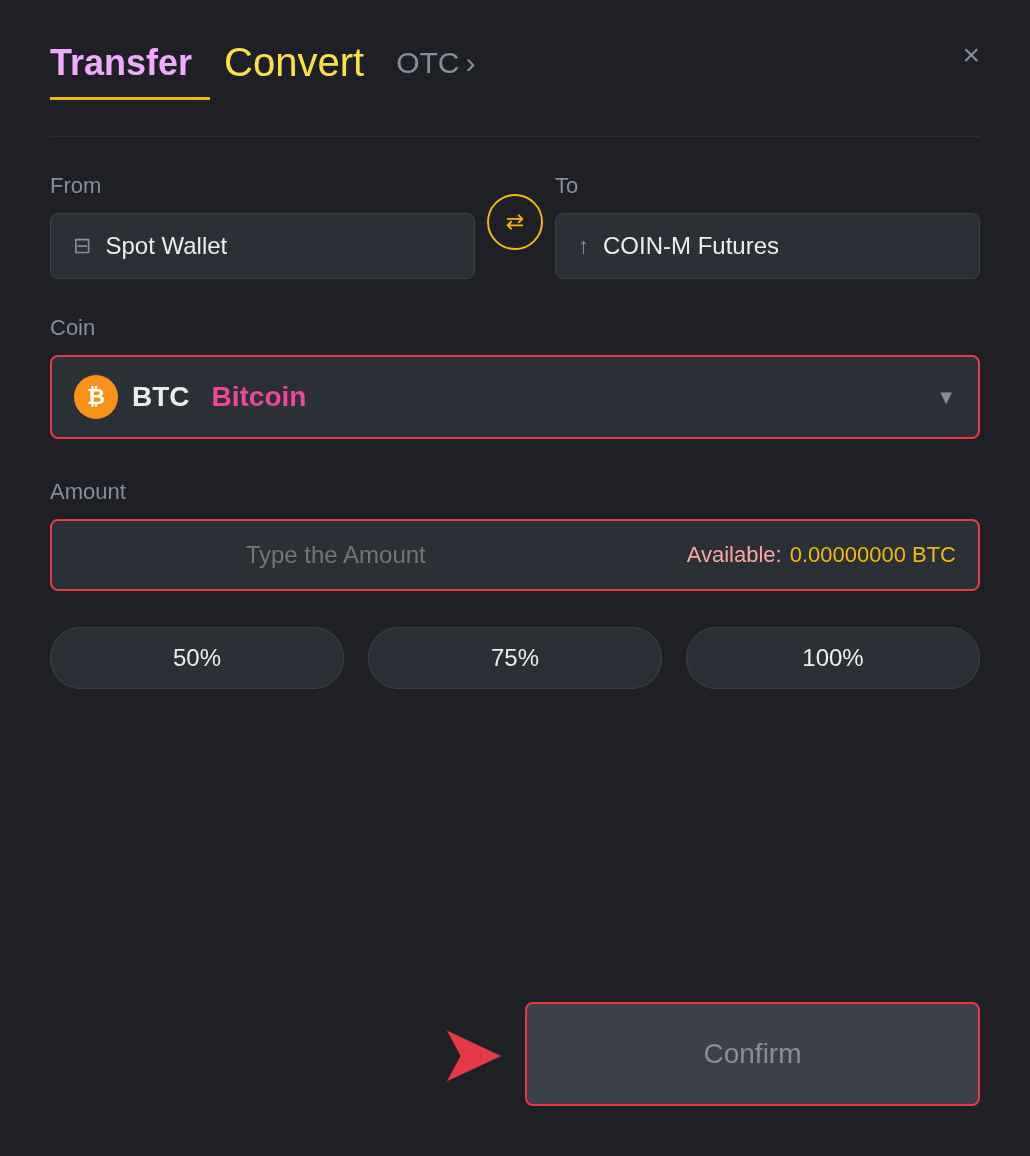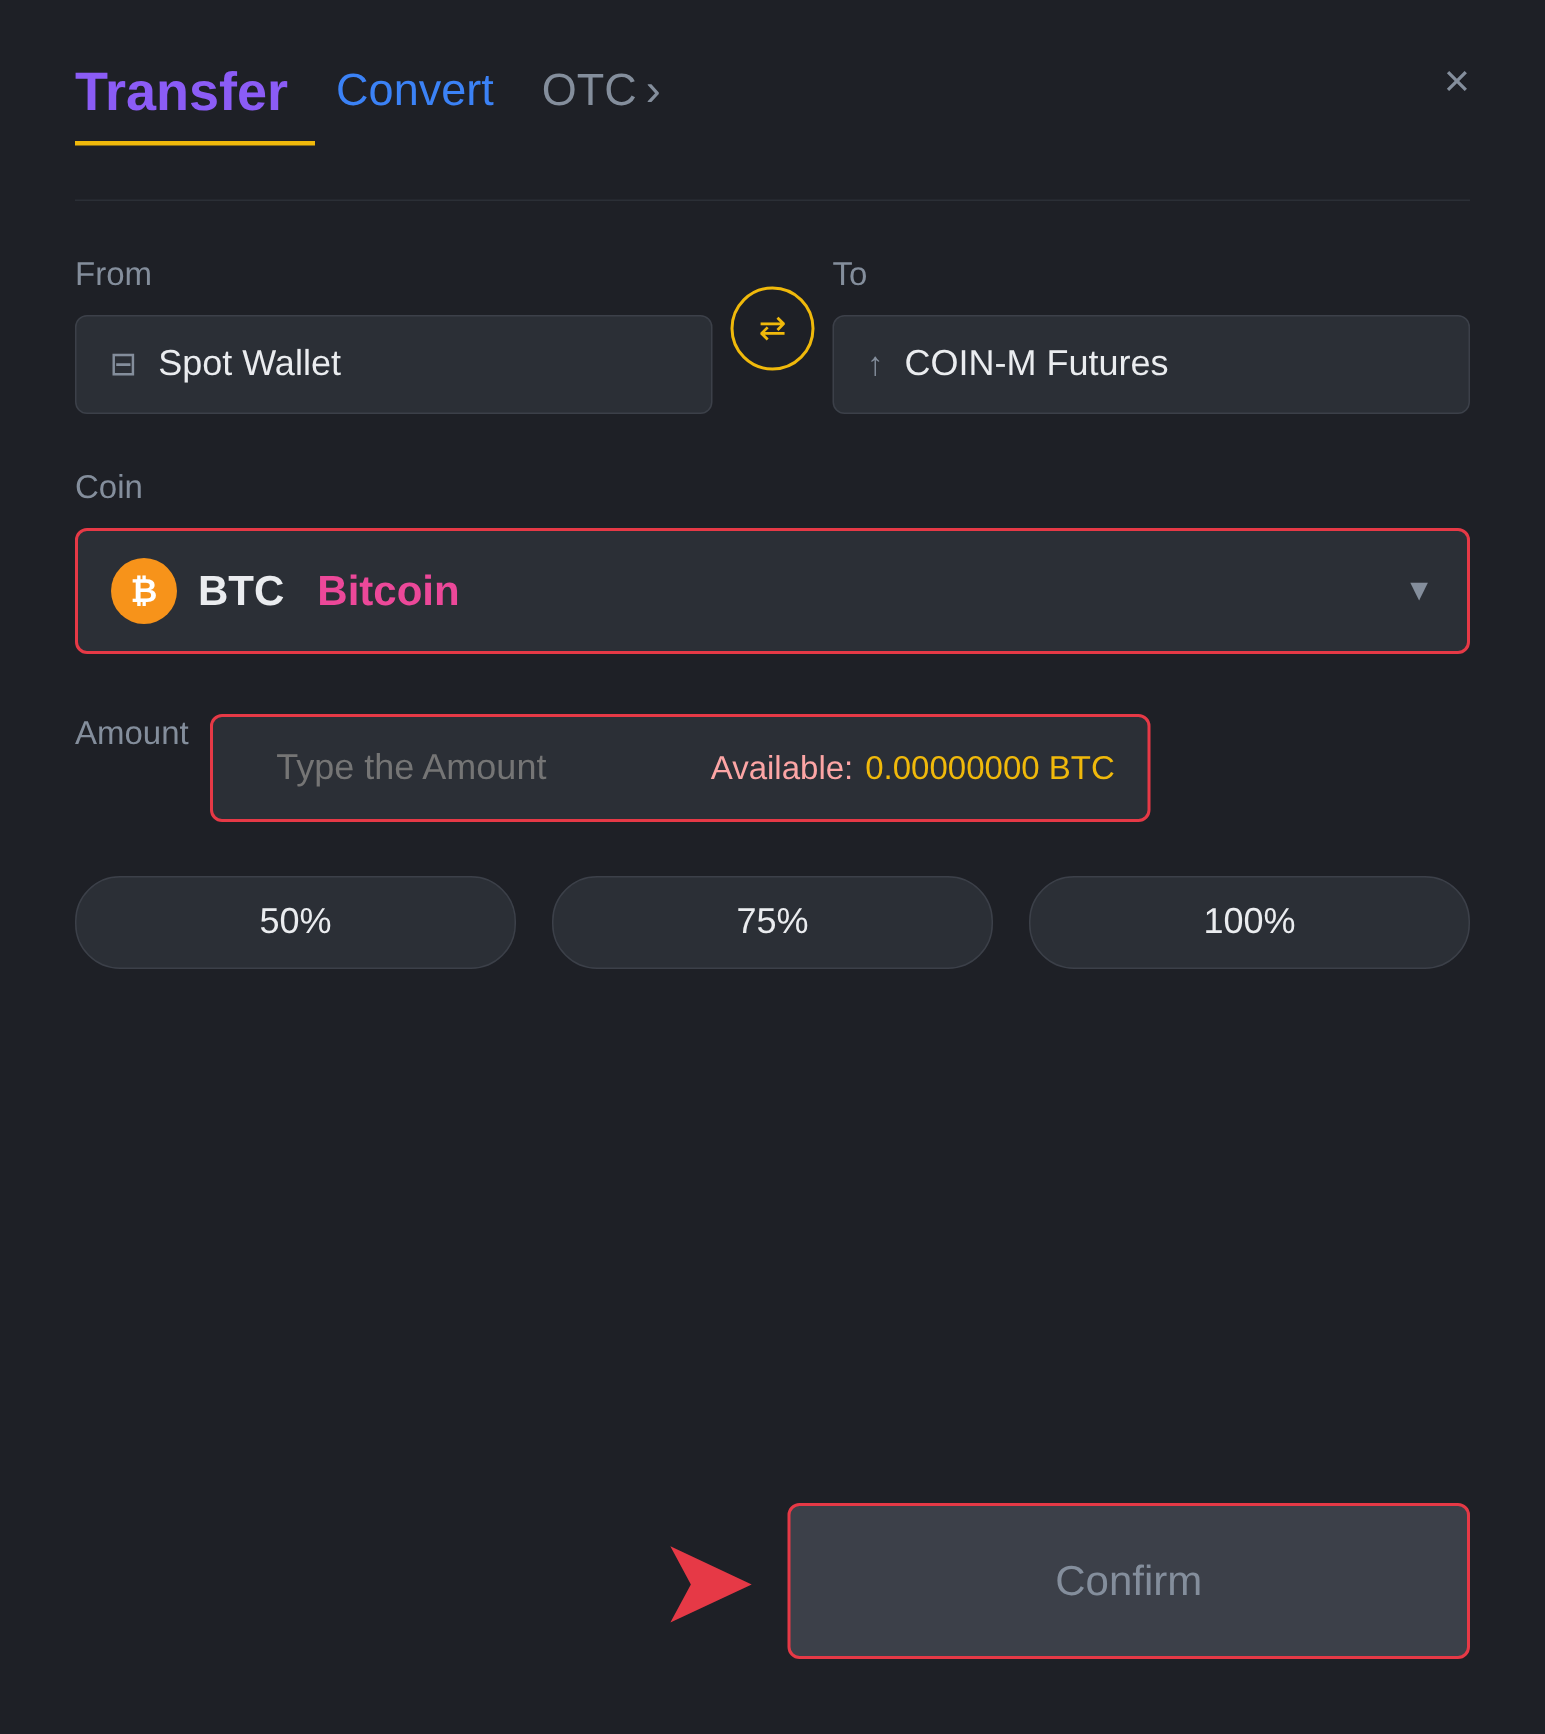--- a/index.html
+++ b/index.html
@@ -28,28 +28,28 @@
       display: flex;
       align-items: center;
       gap: 32px;
       margin-bottom: 0;
       position: relative;
     }
 
     .header-title {
       font-size: 36px;
       font-weight: 700;
-      color: #8b5cf6;
+      color: #f0abfc;
       cursor: pointer;
     }
 
     .header-tab {
-      font-size: 30px;
+      font-size: 40px;
       font-weight: 400;
-      color: #3b82f6;
+      color: #fde047;
       cursor: pointer;
     }
 
     .header-tab-otc {
       font-size: 30px;
       font-weight: 400;
       color: #848e9c;
       cursor: pointer;
       display: flex;
       align-items: center;
@@ -216,21 +216,21 @@
 
     .chevron-down {
       color: #848e9c;
       font-size: 20px;
       margin-left: auto;
     }
 
     
     .amount-section {
       display: flex;
-      flex-direction: row;
+      flex-direction: column;
       gap: 14px;
       margin-bottom: 36px;
     }
 
     .amount-input-wrapper {
       background: #2b2f36;
       border: 2px solid #e63946;
       border-radius: 8px;
       padding: 20px 22px;
       display: flex;

